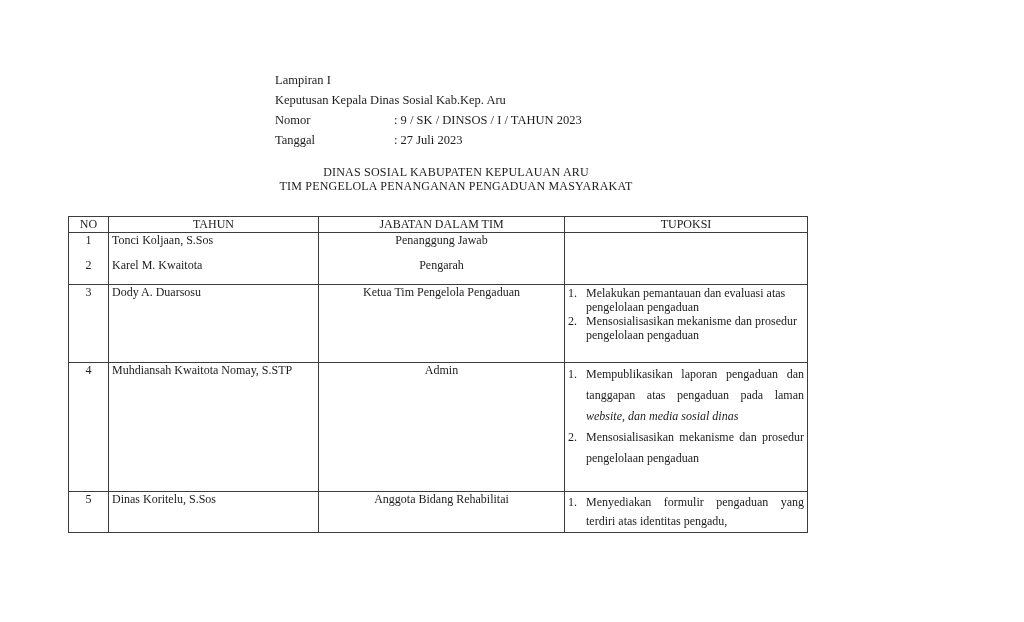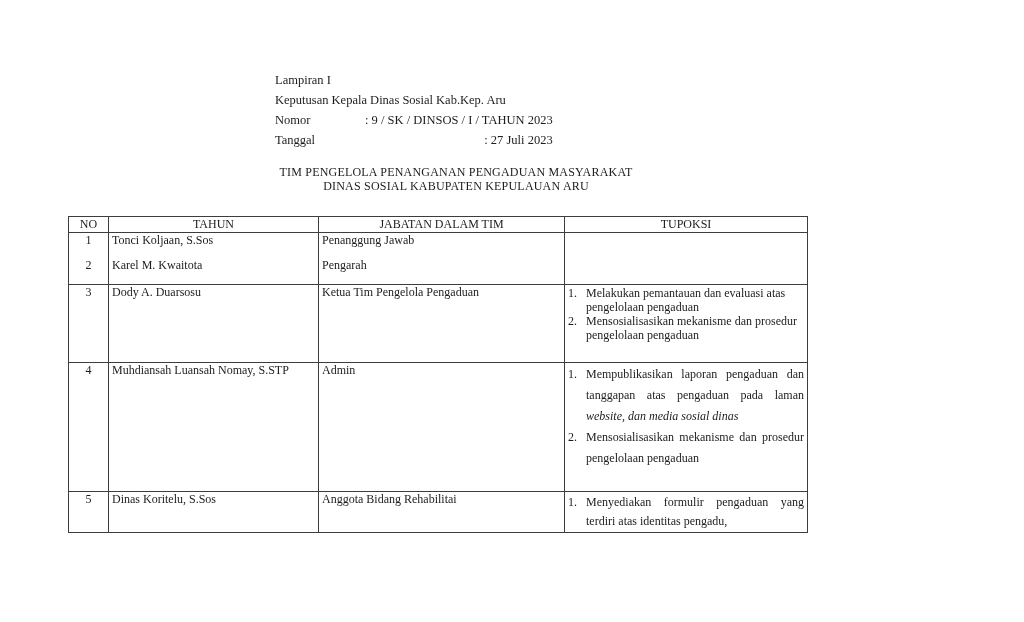--- a/index.html
+++ b/index.html
@@ -16,23 +16,23 @@
 
   
   .letterhead {
     position: absolute;
     left: 275px;
     top: 70px;
     font-size: 12.5px;
     line-height: 20px;
   }
   .letterhead .lh-line { white-space: nowrap; }
-  .lh-pair { display: flex; justify-content: space-between; }
+  .lh-pair { display: flex; }
   .lh-pair .lh-label { width: 90px; }
-  .lh-pair .lh-value { white-space: nowrap; }
+  .lh-pair .lh-value { white-space: nowrap; margin-left: 29px; }
 
   
   .doc-title {
     position: absolute;
     left: 68px;
     top: 166px;
     width: 776px;
     text-align: center;
     font-size: 12px;
     line-height: 13.5px;
@@ -64,21 +64,21 @@
   tr.hdr { height: 16px; }
   tr.hdr th { text-align: center; line-height: 13px; padding-top: 1px; }
 
   tr.r12 { height: 52px; }
   tr.r3  { height: 78px; }
   tr.r4  { height: 129px; }
   tr.r5  { height: 40px; }
 
   td.cell-no { text-align: center; line-height: 13px; padding-top: 3px; }
   td.cell-nama { padding-left: 6px; line-height: 13px; padding-top: 3px; }
-  td.cell-jabatan { text-align: left; line-height: 13px; padding-top: 3px; }
+  td.cell-jabatan { text-align: center; line-height: 13px; padding-top: 3px; }
   td.cell-tupoksi { padding: 3px 8px 0 11px; }
 
   .stack-gap { margin-top: 12px; }
 
   
   .t-item { display: flex; }
   .t-item .t-num { width: 18px; flex: 0 0 18px; }
   .t-item .t-text { flex: 1; font-family: Liberation Serif, serif; }
 
   .lh-normal .t-item { line-height: 14px; }
@@ -100,22 +100,22 @@
       <span class="lh-label">Nomor</span>
       <span class="lh-value">: 9 / SK / DINSOS / I / TAHUN 2023</span>
     </div>
     <div class="lh-pair">
       <span class="lh-label">Tanggal</span>
       <span class="lh-value">: 27 Juli 2023</span>
     </div>
   </div>
 
   <div class="doc-title">
+    <div>DINAS SOSIAL KABUPATEN KEPULAUAN ARU</div>
     <div>TIM PENGELOLA PENANGANAN PENGADUAN MASYARAKAT</div>
-    <div>DINAS SOSIAL KABUPATEN KEPULAUAN ARU</div>
   </div>
 
   <table class="main">
     <colgroup>
       <col class="c-no">
         <col class="c-nama">
         <col class="c-jabatan">
         <col class="c-tupoksi">
     </colgroup>
     <tbody>
@@ -153,21 +153,21 @@
         </div>
         <div class="t-item">
           <span class="t-num">2.</span>
           <span class="t-text">Mensosialisasikan mekanisme dan prosedur pengelolaan pengaduan</span>
         </div>
       </td>
     </tr>
 
     <tr class="r4">
       <td class="cell-no">4</td>
-      <td class="cell-nama">Muhdiansah Luansah Nomay, S.STP</td>
+      <td class="cell-nama">Muhdiansah Kwaitota Nomay, S.STP</td>
       <td class="cell-jabatan">Admin</td>
       <td class="cell-tupoksi lh-wide justify">
         <div class="t-item">
           <span class="t-num">1.</span>
           <span class="t-text"><span>Mempublikasikan laporan pengaduan dan tanggapan atas pengaduan pada laman </span><span class="italic-seg">website, dan media sosial dinas</span></span>
         </div>
         <div class="t-item">
           <span class="t-num">2.</span>
           <span class="t-text">Mensosialisasikan mekanisme dan prosedur pengelolaan pengaduan</span>
         </div>

